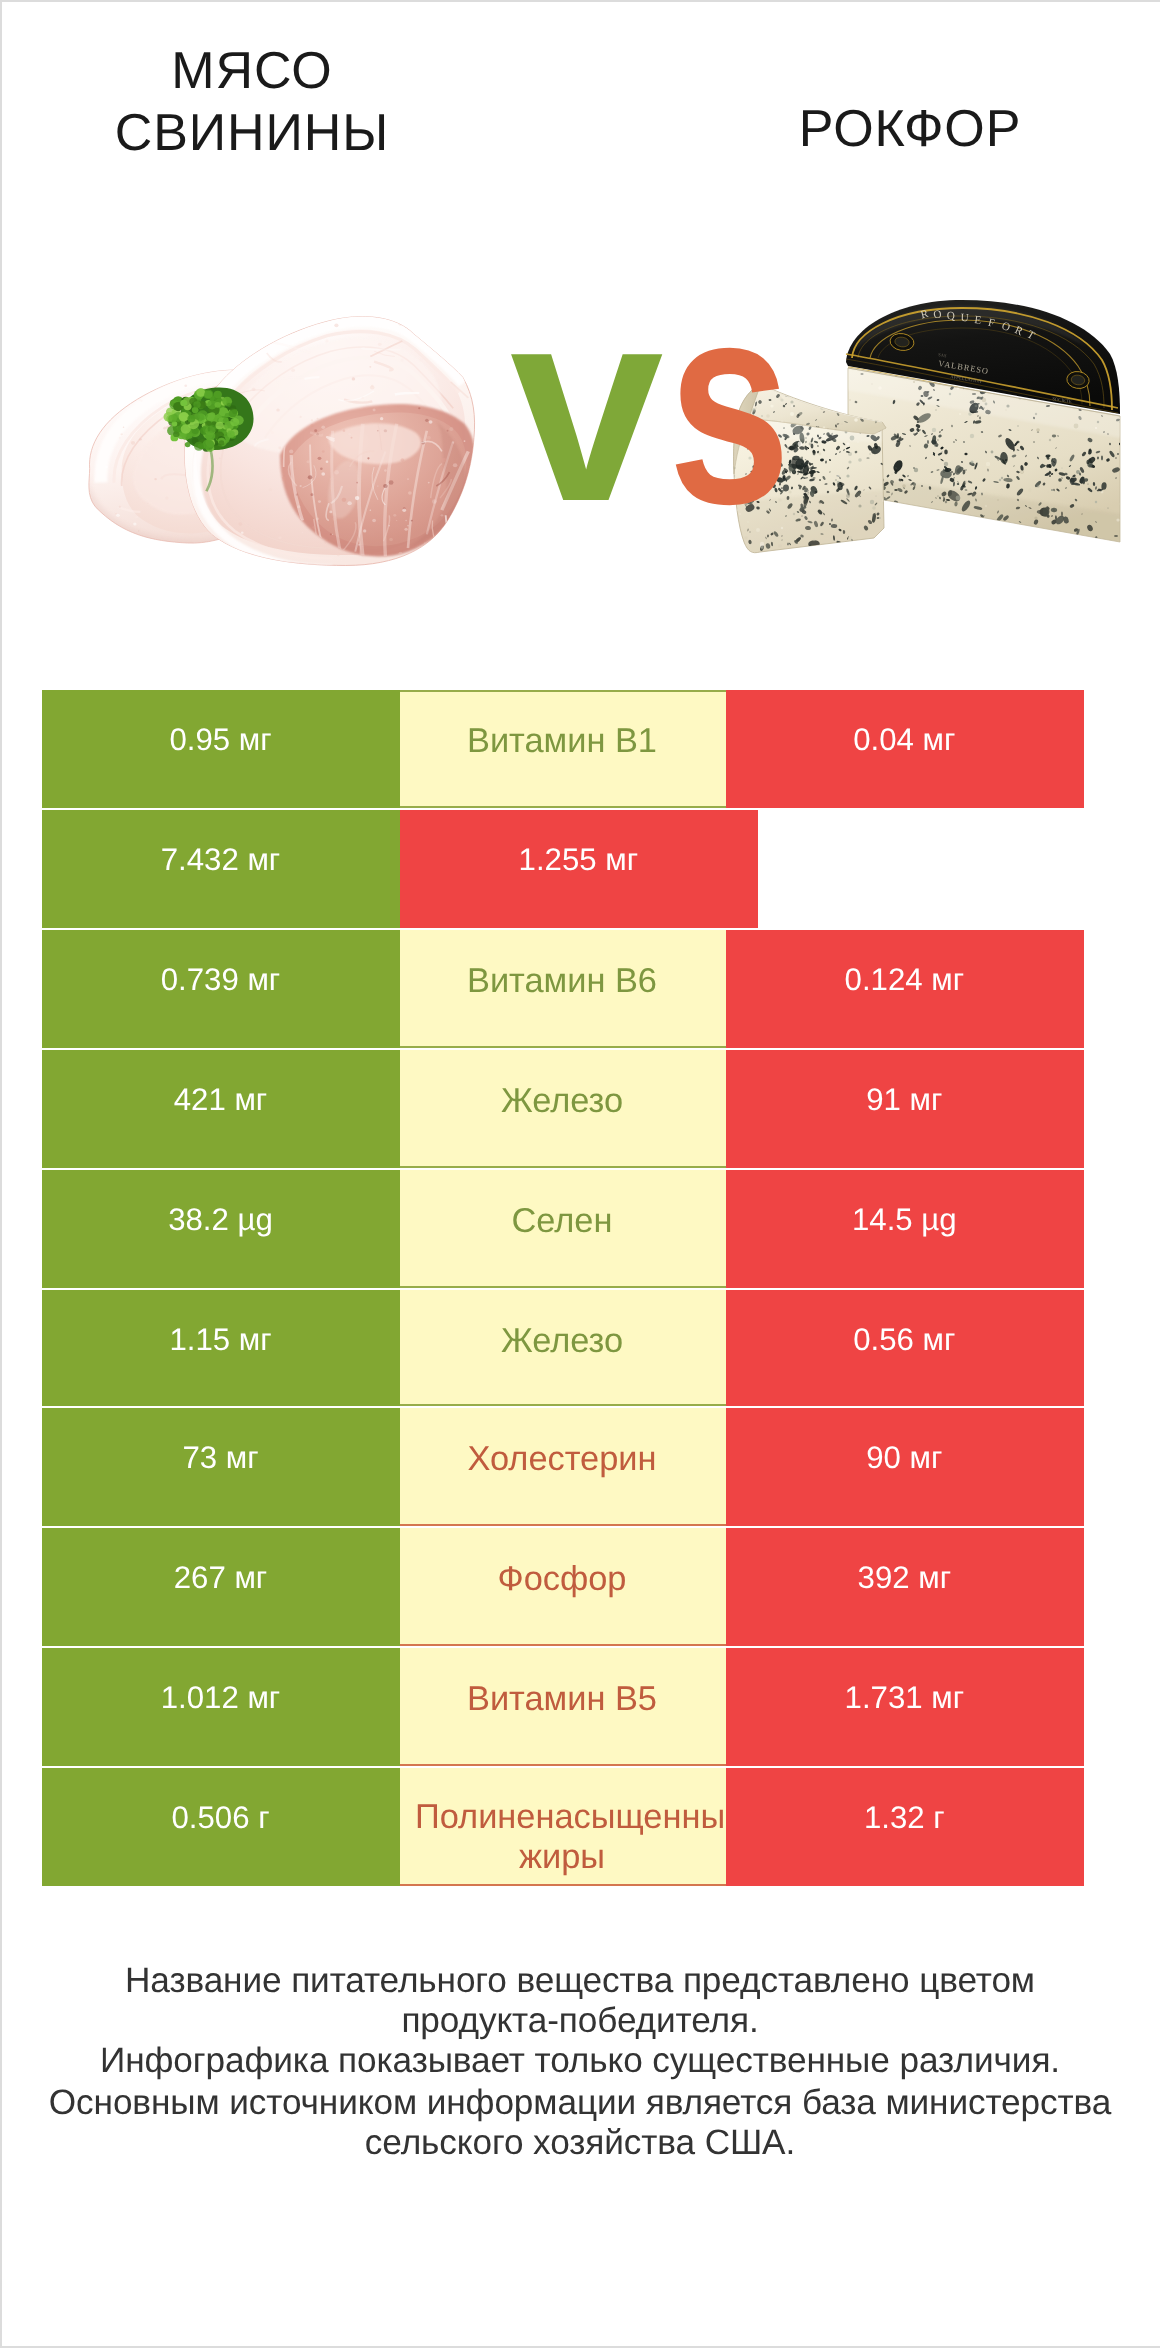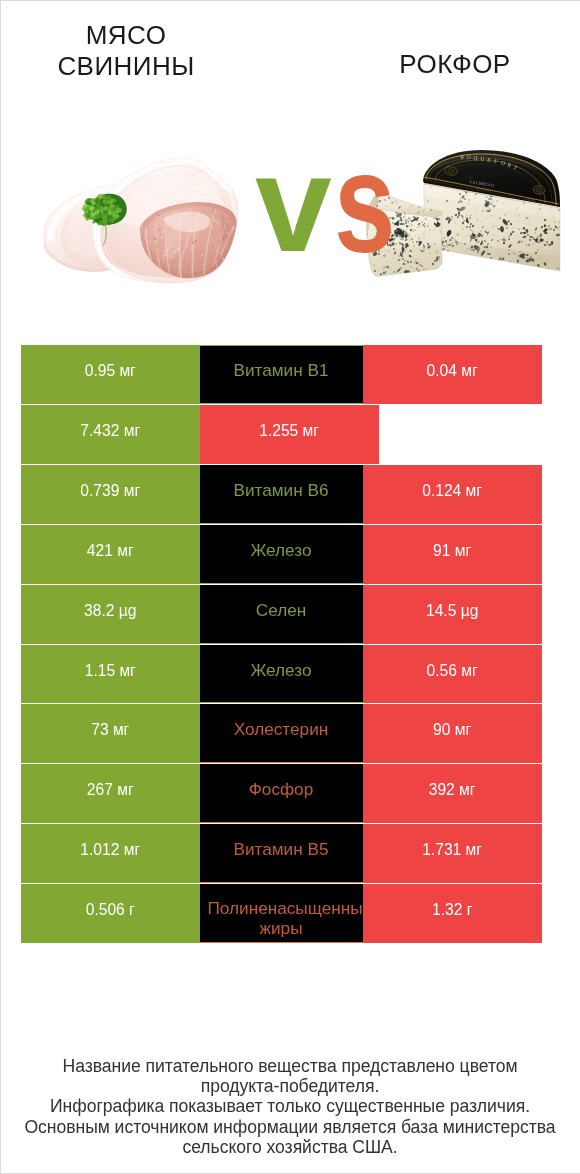--- a/index.html
+++ b/index.html
@@ -15,32 +15,32 @@
   .pork{position:absolute;left:41.1px;top:37.2px;width:197.8px;height:142.5px;}
   .cheese{position:absolute;left:362px;top:34px;width:208px;height:141px;}
   .vs{position:absolute;left:222px;top:23px;font-size:138px;line-height:138px;font-weight:700;letter-spacing:0px;margin-left:32px;}
   .vs .v{color:#7FA838;}
   .vs .s{color:#E06A43;display:inline-block;transform:scaleX(0.80) scaleY(1.04) translateY(2px);transform-origin:left bottom;margin-left:2px;}
   .table{position:absolute;left:20px;top:344.4px;width:537.5px;}
   .row{display:flex;width:537.5px;height:58.85px;margin-bottom:1.0px;}
   .cell{height:58.85px;display:flex;align-items:center;justify-content:center;text-align:center;
         font-size:15.6px;box-sizing:border-box;padding-bottom:8px;line-height:17px;}
   .c-left{width:178.5px;background:#82A732;color:#ffffff;}
-  .c-mid{font-size:17.2px;border-top:1px solid transparent;width:163px;background:#000000;box-sizing:border-box;overflow:visible;
+  .c-mid{font-size:17.2px;border-top:1px solid transparent;width:163px;background:#fef9c3;box-sizing:border-box;overflow:visible;
          white-space:nowrap;position:relative;z-index:1;}
   .c-mid .mt{display:block;width:100%;line-height:17px;}
   .c-mid.wrap2{overflow:hidden;}
   .c-mid.wrap2 .mt{white-space:nowrap;width:100%;line-height:20px;position:relative;top:9px;}
   .c-mid.wrap2 .wl:first-child{position:relative;left:8px;}
   .c-mid.wrap2 .wl{display:inline-block;}
   .win-green{color:#7E9740;border-bottom:1px solid #97ac4a;}
   .win-orange{color:#C05C3E;border-bottom:1px solid #d4764f;}
   .c-right{position:relative;z-index:2;}
   .c-right{width:179.3px;background:#ef4444;color:#ffffff;}
-  .foot{position:absolute;left:0;top:1055px;width:578px;text-align:center;color:#333333;
+  .foot{position:absolute;left:0;top:979px;width:578px;text-align:center;color:#333333;
         font-size:17.6px;line-height:20.2px;letter-spacing:-0.05px;}
 </style>
 </head>
 <body>
 
 <div class="page">
   <div class="head">
     <div class="title" id="title-left">МЯСО СВИНИНЫ</div>
     <div class="title" id="title-right">РОКФОР</div>
   </div>

